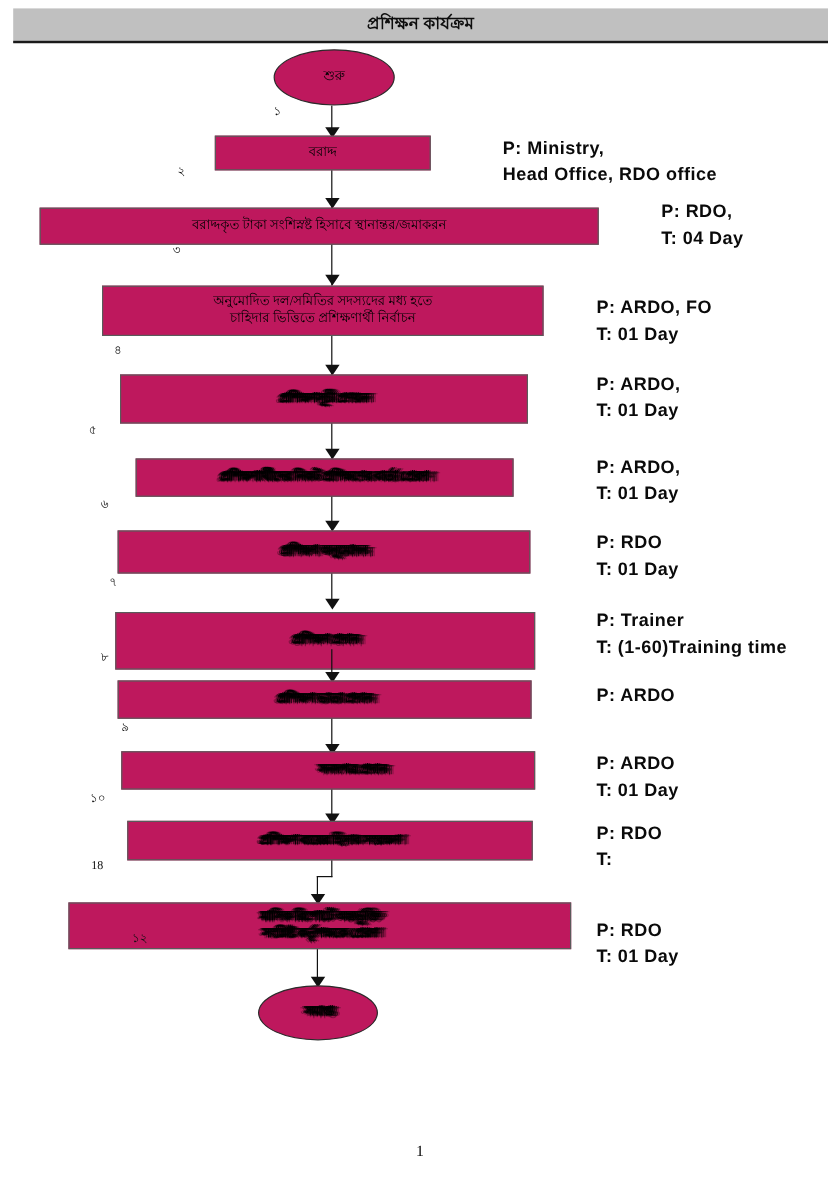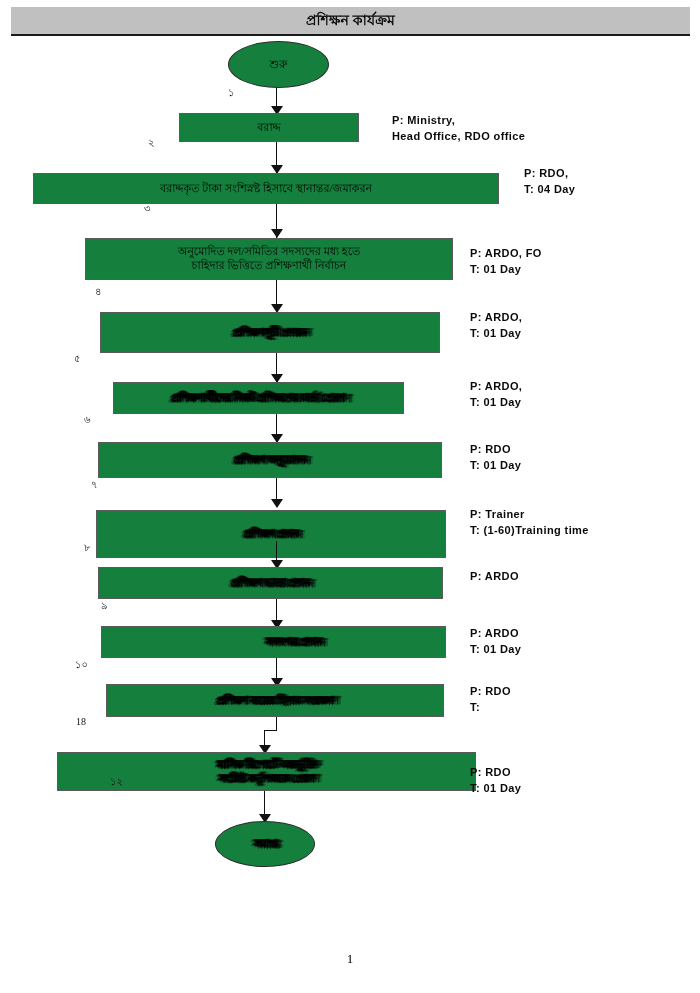--- a/index.html
+++ b/index.html
@@ -51,21 +51,21 @@
     height: 993px;
   }
 
   .node {
     position: absolute;
     box-sizing: border-box;
     display: flex;
     align-items: center;
     justify-content: center;
     text-align: center;
-    background: #15803d;
+    background: #be185d;
   }
 
   .node.process {
     border: 1px solid #5a5a5a;
   }
 
   .node.terminator {
     border: 1px solid #2b2b2b;
     border-radius: 50%;
   }
@@ -130,26 +130,27 @@
     position: absolute;
     font-family: "Liberation Serif", "DejaVu Serif", serif;
     font-size: 10px;
     color: #111111;
   }
 
   
   .annotation {
     position: absolute;
     font-family: "Liberation Sans", sans-serif;
-    font-size: 11px;
+    font-size: 15px;
     font-weight: bold;
     line-height: 1.45;
     color: #0a0a0a;
     letter-spacing: 0.4px;
     white-space: pre-line;
+    margin-left: 27px;
   }
 
   
   #page-number {
     position: absolute;
     left: 0;
     right: 0;
     top: 951px;
     text-align: center;
     font-family: "Liberation Serif", "DejaVu Serif", serif;
@@ -208,21 +209,21 @@
   <div class="node process" style="left:100px; top:312px; width:340px; height:41px;">
     <span class="node-label garbled" data-echo="প্রশিক্ষণসূচী প্রণয়ন">প্রশিক্ষণসূচী প্রণয়ন</span>
   </div>
   <div class="annotation" style="left:470px; top:310px;">P:  ARDO,
 T:  01 Day</div>
 
   <div class="connector" style="left:276px; top:353px; height:29px;"></div>
   <div class="arrow-head" style="left:271px; top:374px;"></div>
   <div class="step-num" style="left:74px; top:351px;">৫</div>
 
-  <div class="node process" style="left:113px; top:382px; width:291px; height:32px;">
+  <div class="node process" style="left:113px; top:382px; width:315px; height:32px;">
     <span class="node-label garbled" data-echo="প্রশিক্ষণার্থীদের নিকট প্রশিক্ষণের বার্তা প্রেরণ">প্রশিক্ষণার্থীদের নিকট প্রশিক্ষণের বার্তা প্রেরণ</span>
   </div>
   <div class="annotation" style="left:470px; top:379px;">P:  ARDO,
 T:  01 Day</div>
 
   <div class="connector" style="left:276px; top:414px; height:28px;"></div>
   <div class="arrow-head" style="left:271px; top:434px;"></div>
   <div class="step-num" style="left:84px; top:412px;">৬</div>
 
   <div class="node process" style="left:98px; top:442px; width:344px; height:36px;">

